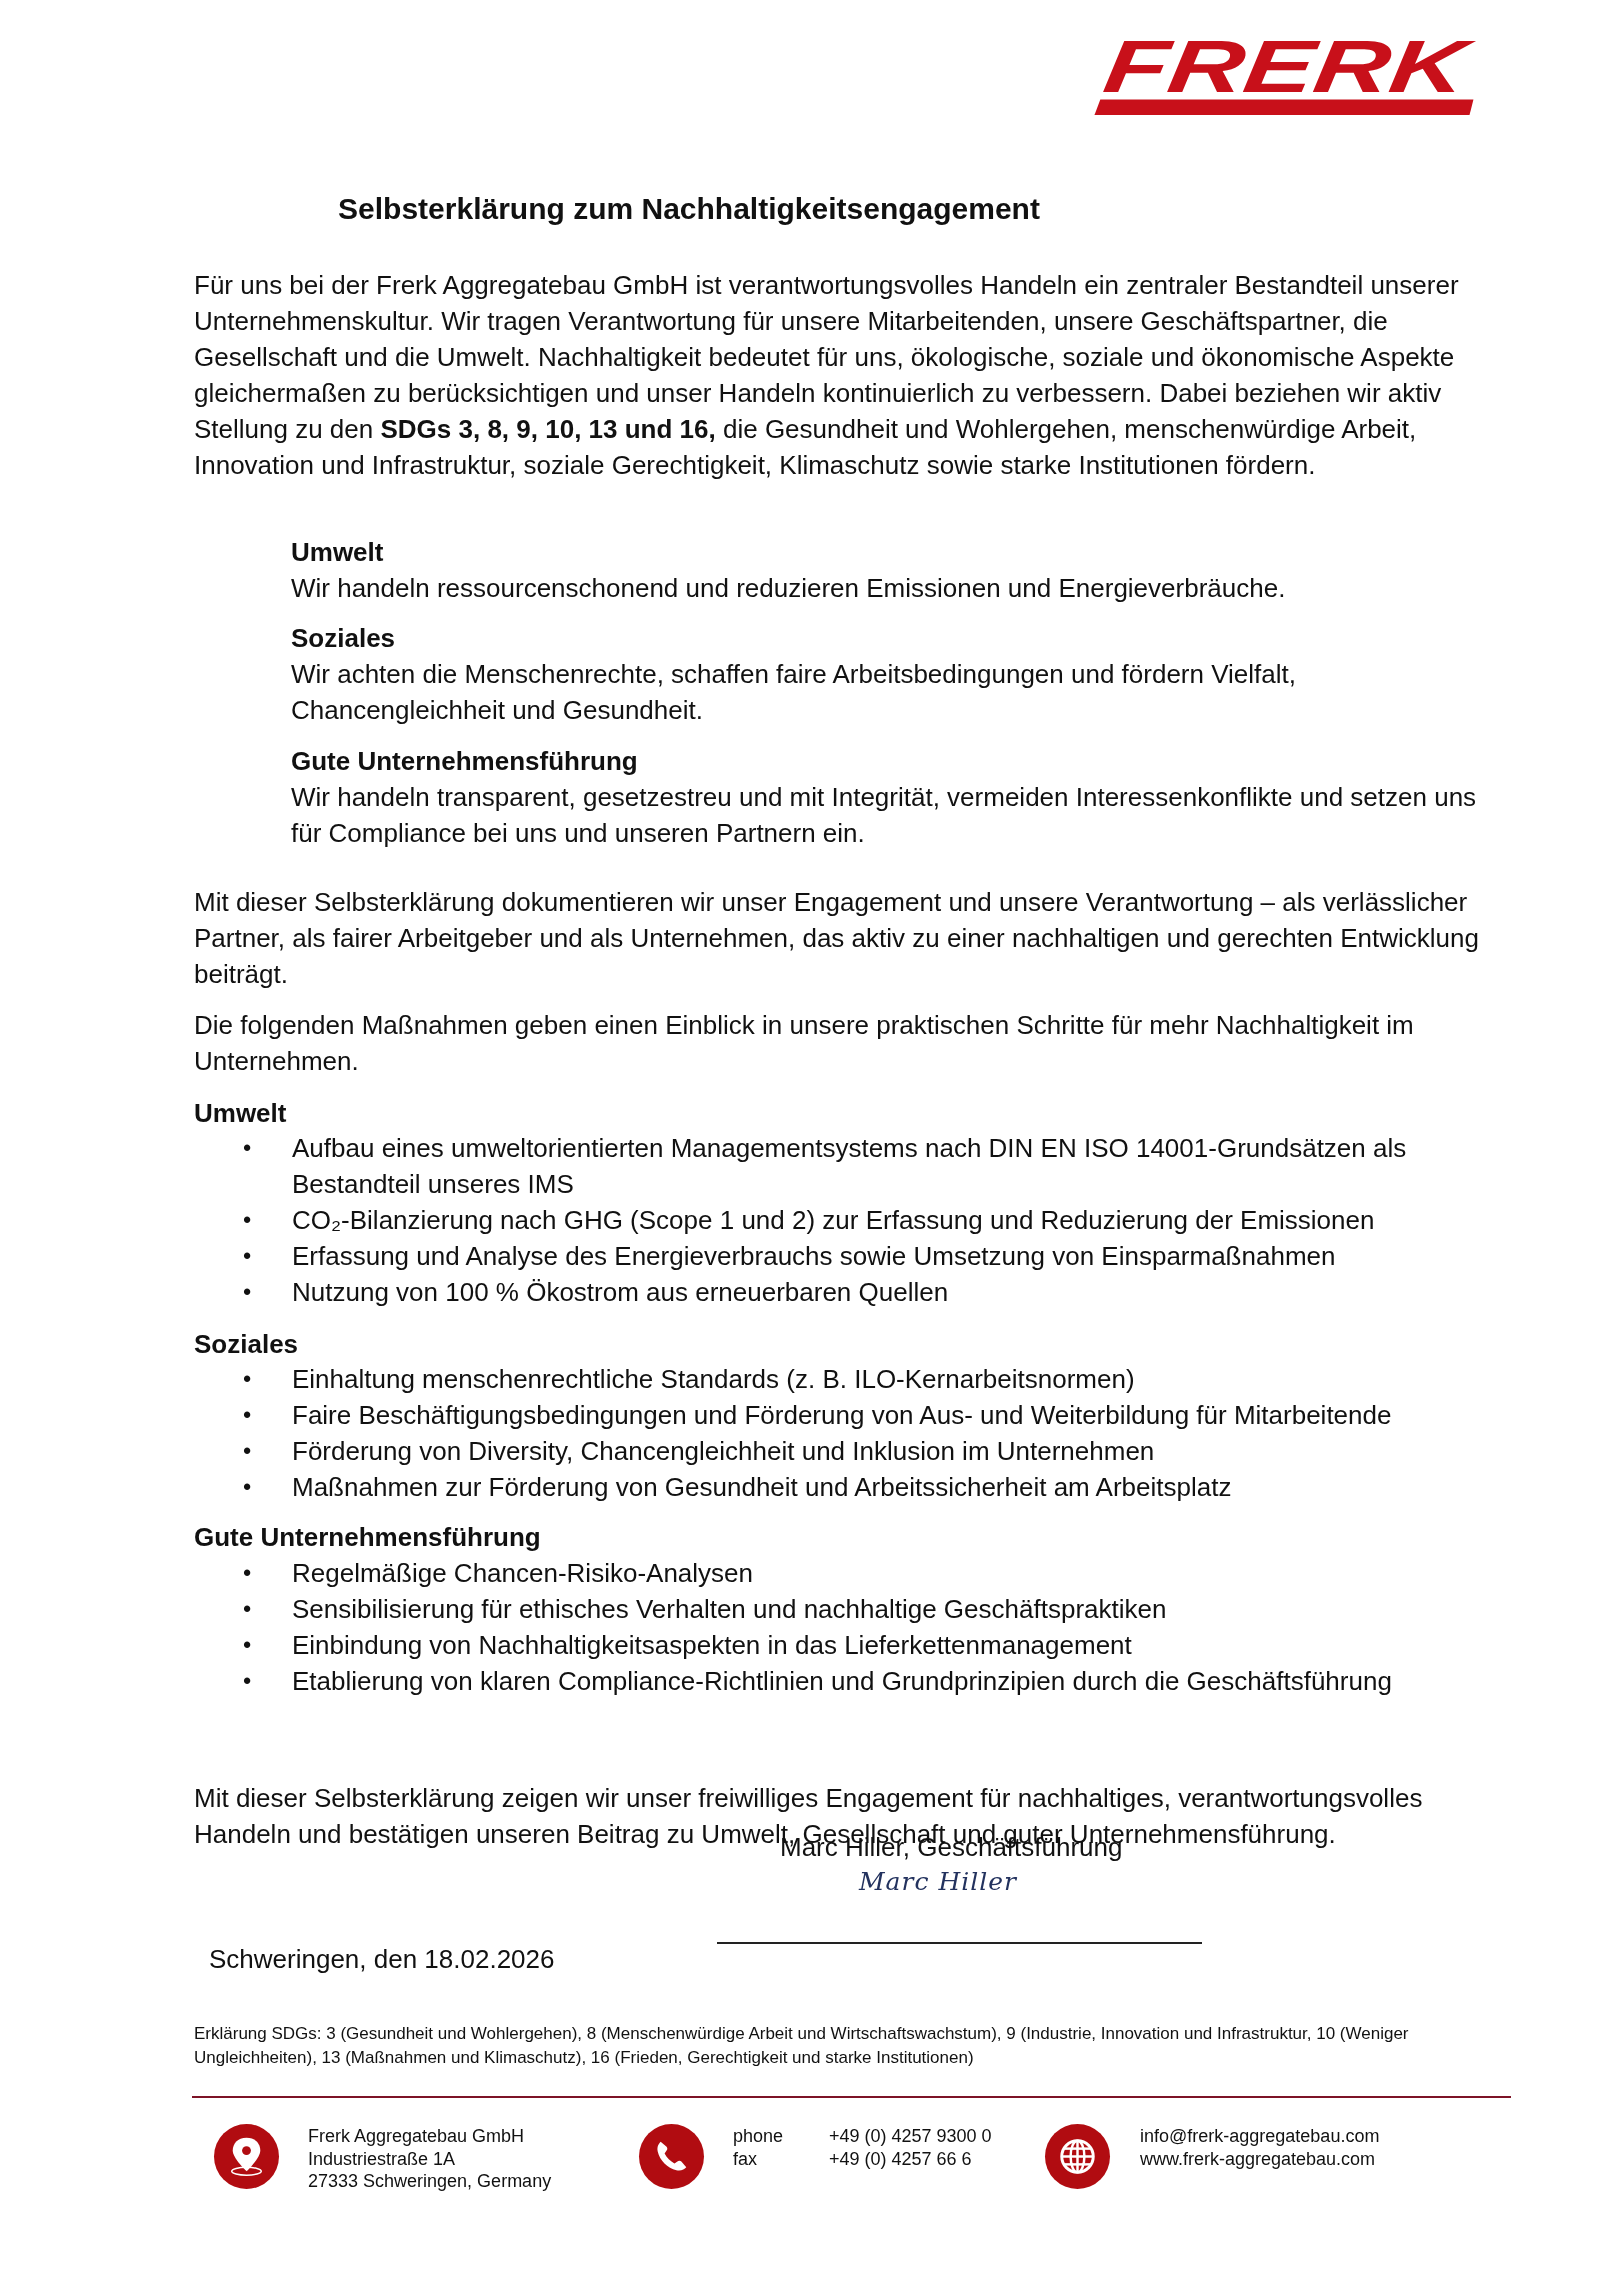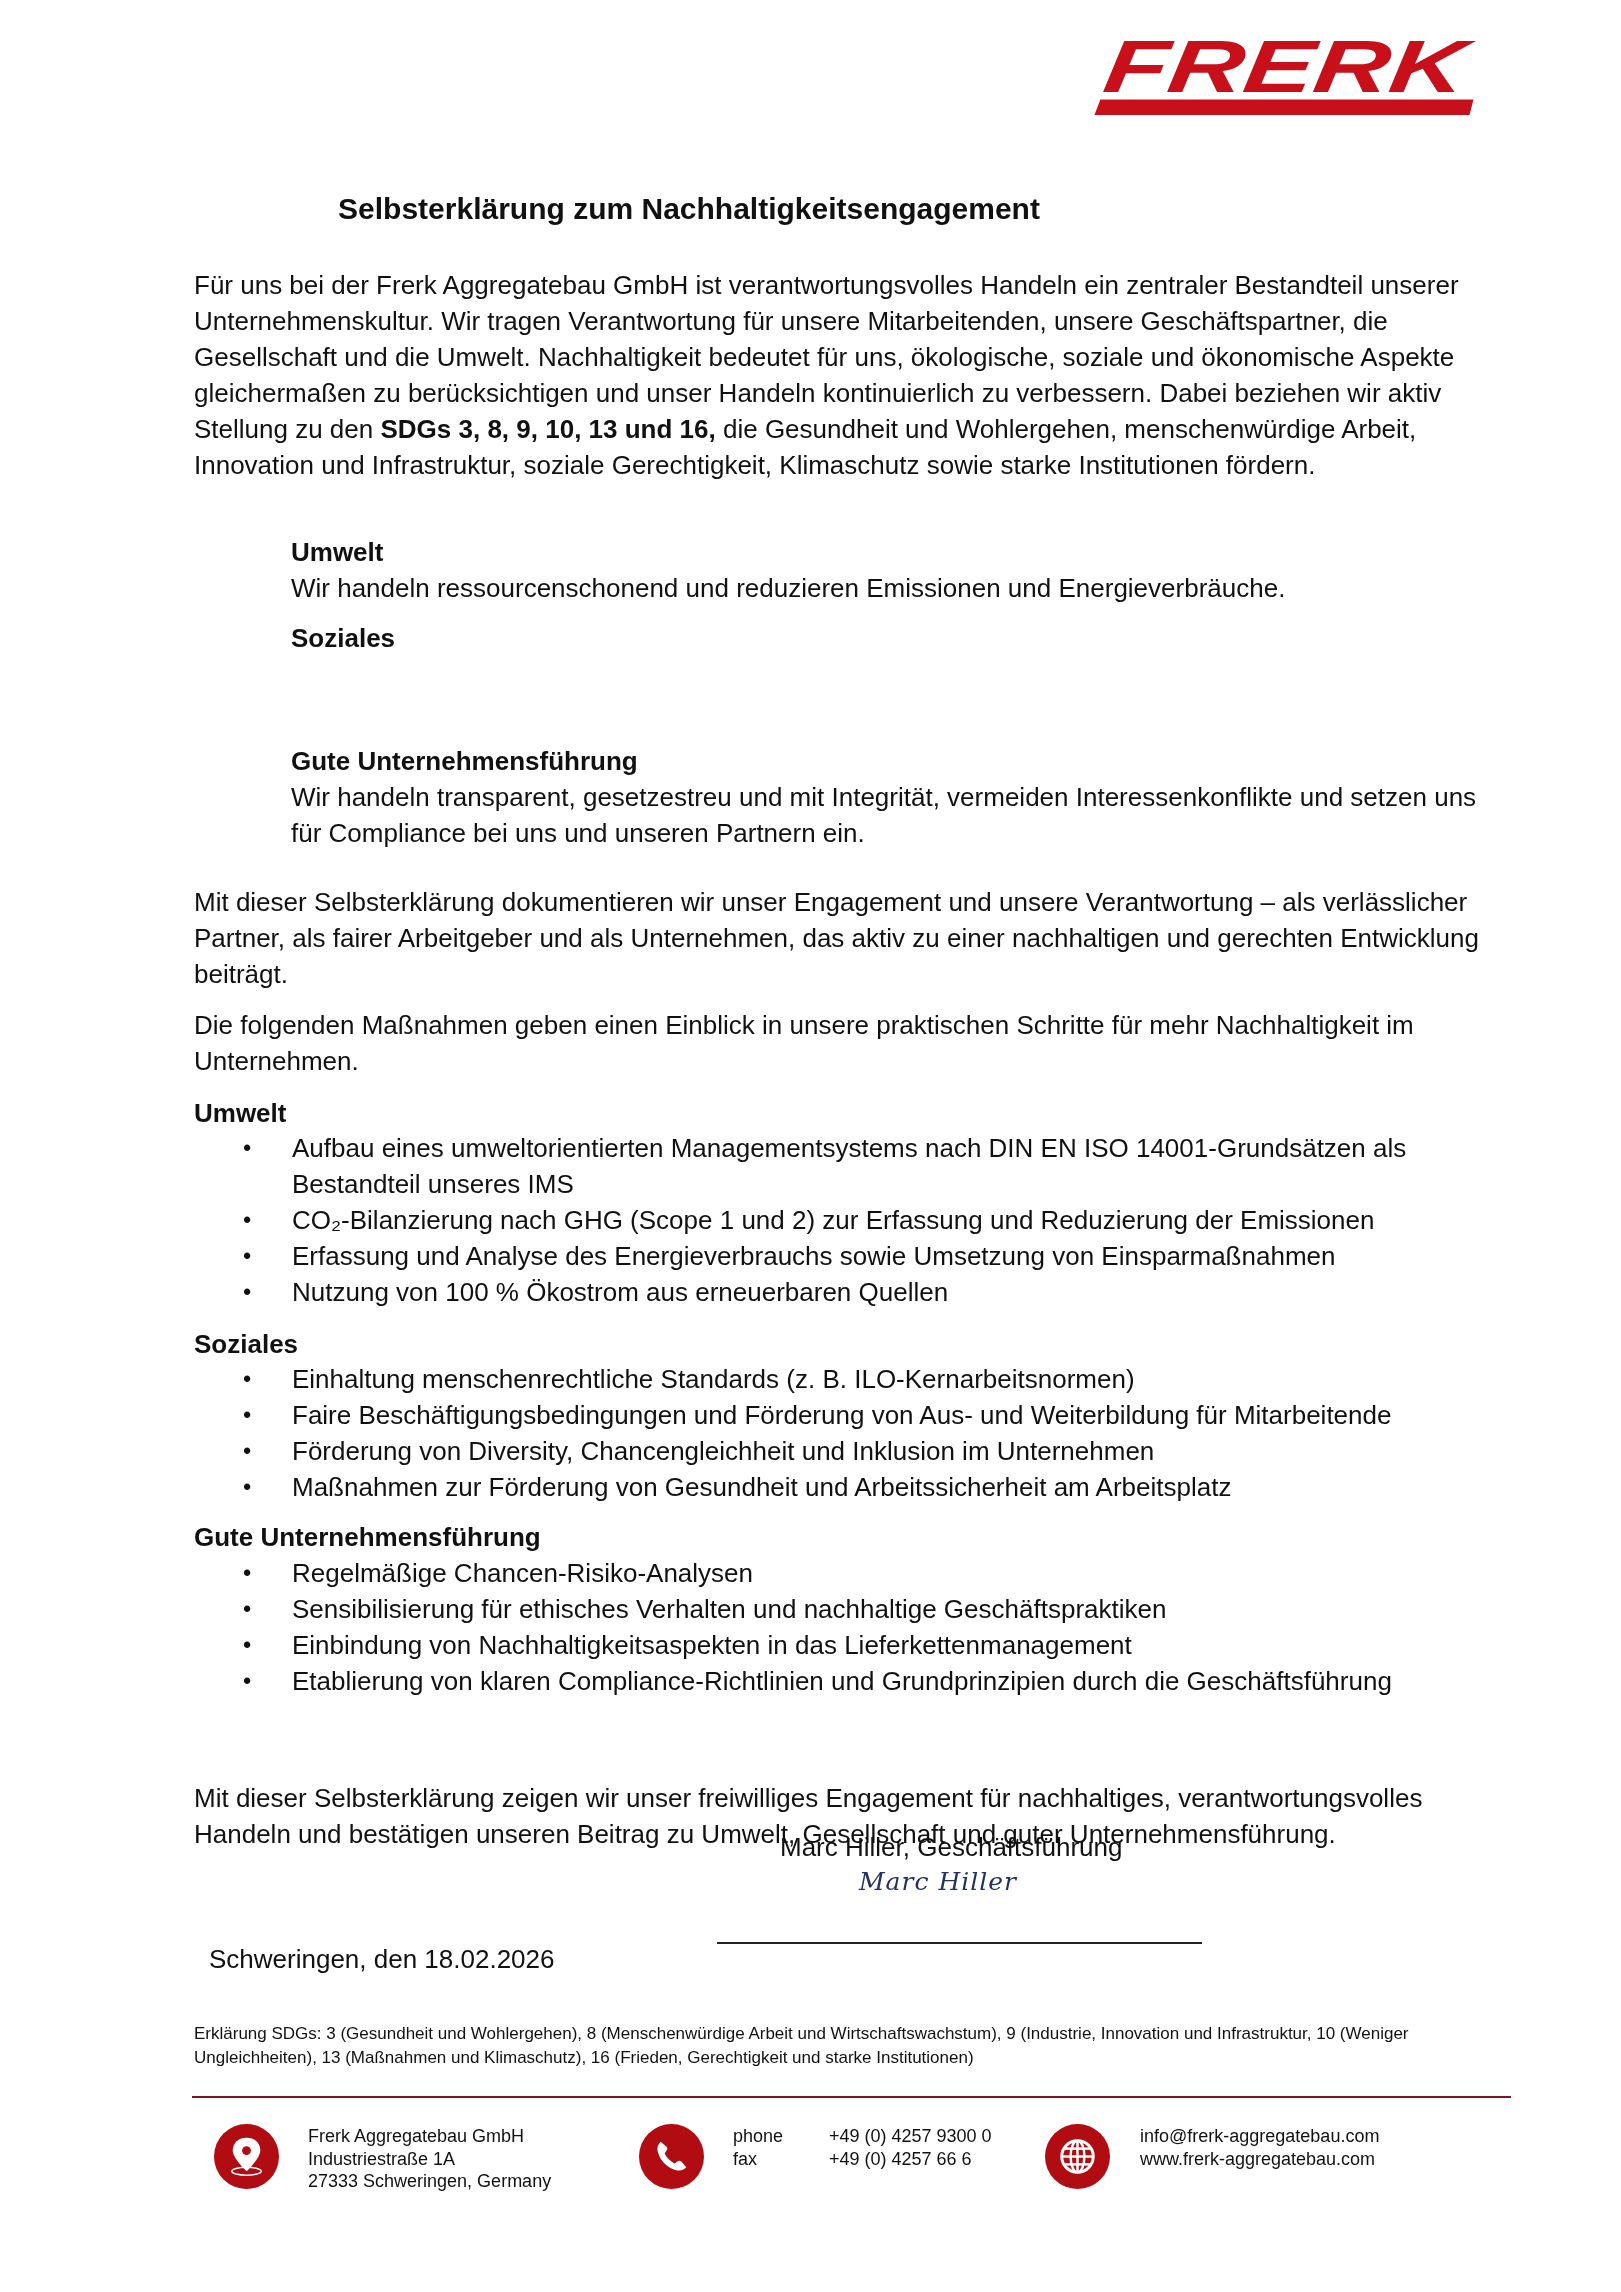--- a/index.html
+++ b/index.html
@@ -37,20 +37,21 @@
 <div class="title">Selbsterklärung zum Nachhaltigkeitsengagement</div>
 
 <div class="p" style="top:267px;"><span>Für uns bei der Frerk Aggregatebau GmbH ist verantwortungsvolles Handeln ein zentraler Bestandteil unserer Unternehmenskultur. Wir tragen Verantwortung für unsere Mitarbeitenden, unsere Geschäftspartner, die Gesellschaft und die Umwelt. Nachhaltigkeit bedeutet für uns, ökologische, soziale und ökonomische Aspekte gleichermaßen zu berücksichtigen und unser Handeln kontinuierlich zu verbessern. Dabei beziehen wir aktiv Stellung zu den </span><b>SDGs 3, 8, 9, 10, 13 und 16,</b><span> die Gesundheit und Wohlergehen, menschenwürdige Arbeit, Innovation und Infrastruktur, soziale Gerechtigkeit, Klimaschutz sowie starke Institutionen fördern.</span></div>
 
 <div class="sub" style="top:534px;">
   <div class="h">Umwelt</div>
   <div>Wir handeln ressourcenschonend und reduzieren Emissionen und Energieverbräuche.</div>
 </div>
 <div class="sub" style="top:620px;">
   <div class="h">Soziales</div>
+  <div>Wir achten die Menschenrechte, schaffen faire Arbeitsbedingungen und fördern Vielfalt, Chancengleichheit und Gesundheit.</div>
 </div>
 <div class="sub" style="top:743px;">
   <div class="h">Gute Unternehmensführung</div>
   <div>Wir handeln transparent, gesetzestreu und mit Integrität, vermeiden Interessenkonflikte und setzen uns für Compliance bei uns und unseren Partnern ein.</div>
 </div>
 
 <div class="p" style="top:884px;">Mit dieser Selbsterklärung dokumentieren wir unser Engagement und unsere Verantwortung – als verlässlicher Partner, als fairer Arbeitgeber und als Unternehmen, das aktiv zu einer nachhaltigen und gerechten Entwicklung beiträgt.</div>
 <div class="p" style="top:1007px;">Die folgenden Maßnahmen geben einen Einblick in unsere praktischen Schritte für mehr Nachhaltigkeit im Unternehmen.</div>
 
 <div class="sec" style="top:1095px;">Umwelt</div>

